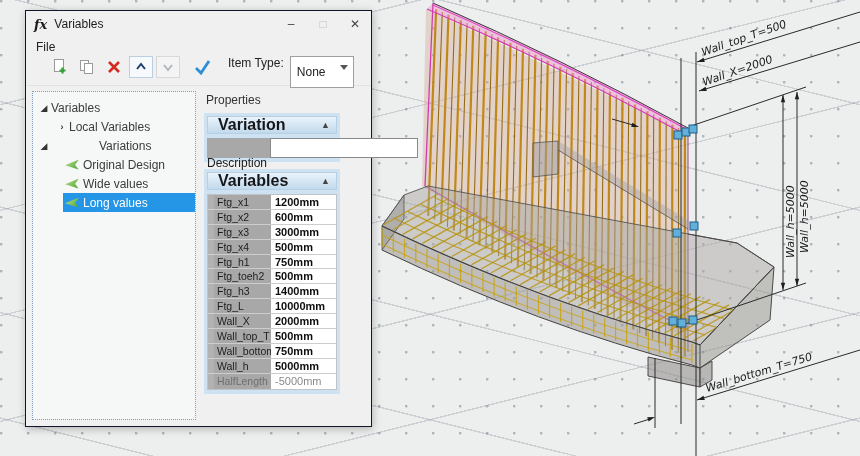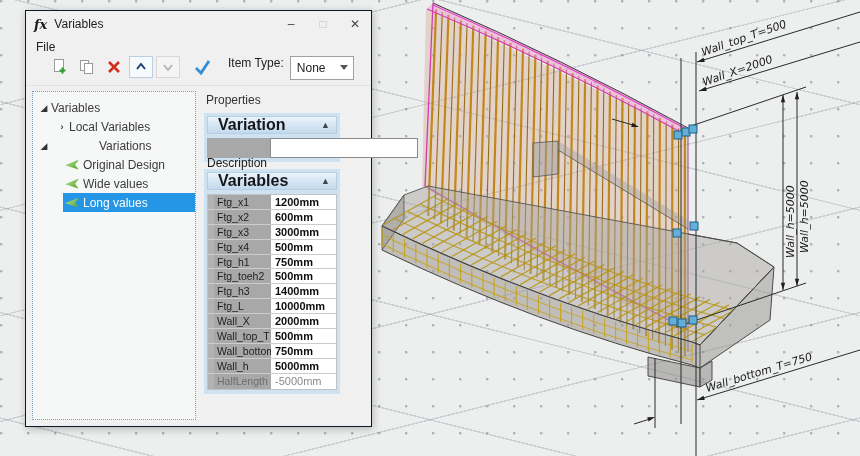--- a/index.html
+++ b/index.html
@@ -22,21 +22,21 @@
   .title { font-size:12px; color:#1c1c1c; flex:1; }
   .winbtn { width:32px; height:26px; display:flex; align-items:center; justify-content:center; font-size:12px; color:#444; cursor:default; }
   .winbtn.max { color:#c2c2c2; }
   .menubar { height:19px; display:flex; align-items:center; }
   .menu-item { font-size:12px; color:#222; padding:0 10px; }
   .toolbar { height:30px; display:flex; padding-left:22px; border-bottom:1px solid #e2e2e2; }
   .tbtn { width:24px; height:22px; display:flex; align-items:center; justify-content:center; margin-right:3px; }
   .tbtn.boxed { border:1px solid #bccfe2; background:#f7fafc; }
   .tbtn.boxed.disabled { border-color:#d8d8d8; background:#f4f4f4; }
   .tb-label { font-size:12px; color:#222; margin:0 6px 0 10px; }
-  .tb-select { width:64px; height:24px; border:1px solid #a0a0a0; background:#fff; display:flex; align-items:center; font-size:12px; color:#222; padding-left:6px; position:relative; }
+  .tb-select { width:64px; height:32px; border:1px solid #a0a0a0; background:#fff; display:flex; align-items:center; font-size:12px; color:#222; padding-left:6px; position:relative; }
   .tb-select .caret { position:absolute; right:5px; top:8px; width:0; height:0; border-left:4px solid transparent; border-right:4px solid transparent; border-top:5px solid #555; }
 
   
   .tree-panel { position:absolute; left:6px; top:80px; width:164px; height:329px;
     border:1px dotted #7d9cba; background:#f6f7f7; padding-top:6px; overflow:hidden; }
   .tree-row { height:19px; display:flex; align-items:center; font-size:12px; color:#3c3c3c; white-space:nowrap; padding:0 4px 0 2px; }
   .tree-row .glyph { width:14px; font-size:9px; color:#333; text-align:center; flex:0 0 auto; }
   .tree-row .vicon { width:14px; height:10px; margin-right:4px; flex:0 0 auto;
     background:linear-gradient(135deg,#b8e694,#4f9e2a); clip-path:polygon(100% 0, 0 58%, 96% 100%, 72% 52%); }
   .tree-row[data-type="expanded"] .glyph::before { content:"◢"; }

